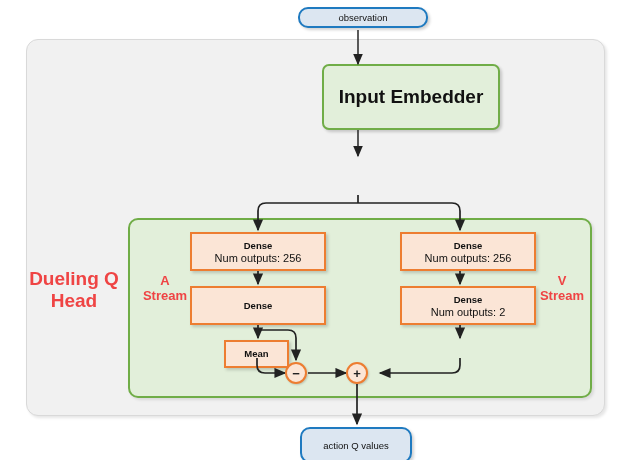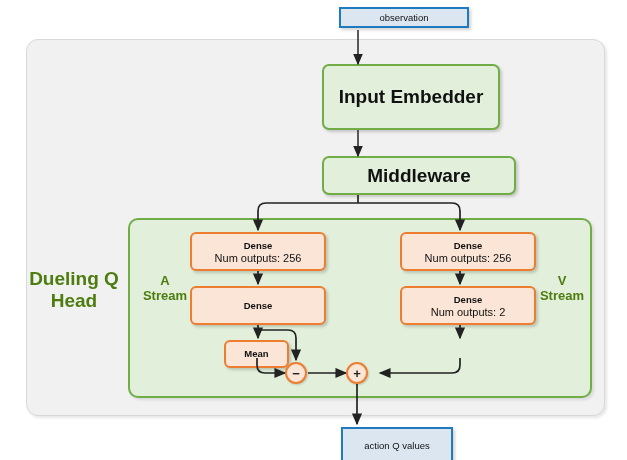--- a/index.html
+++ b/index.html
@@ -58,41 +58,40 @@
     border: 2px solid #70ad47;
     border-radius: 7px;
     font-size: 19px;
     font-weight: bold;
     color: #111111;
     margin-left: 48px;
   }
   .node-orange {
     background: #fbe5d6;
     border: 2px solid #ed7d31;
-    border-radius: 6px;
+    border-radius: 0;
     color: #111111;
   }
   .node-orange .ttl {
     font-size: 9.5px;
     font-weight: bold;
     line-height: 12px;
   }
   .node-orange .sub {
     font-size: 11px;
     font-weight: normal;
     line-height: 12px;
   }
   .node-blue {
     background: #dce6f1;
     border: 2px solid #1f7ac0;
-    border-radius: 0;
+    border-radius: 10px;
     font-size: 9.5px;
     font-weight: normal;
     color: #111111;
-    margin-left: 41px;
   }
 
   
   .op-circle {
     position: absolute;
     width: 22px;
     height: 22px;
     border-radius: 50%;
     background: #fbe5d6;
     border: 2px solid #ed7d31;
@@ -106,21 +105,21 @@
     line-height: 1;
     box-shadow: 1px 1px 2px rgba(0,0,0,0.16);
     z-index: 5;
   }
 
   
   .side-label {
     position: absolute;
     text-align: center;
     font-weight: bold;
-    color: #4d7c0f;
+    color: #ef4444;
     line-height: 1.15;
   }
   #label-dueling {
     left: 22px;
     top: 268px;
     width: 104px;
     font-size: 19px;
   }
   #label-a-stream {
     left: 138px;
@@ -194,23 +193,20 @@
   </svg>
 
   <div class="node node-blue" style="left:298px; top:7px; width:130px; height:21px;">
     <span>observation</span>
   </div>
 
   <div class="node node-green" style="left:274px; top:64px; width:178px; height:66px;">
     <span>Input Embedder</span>
   </div>
 
-  <div class="node node-green" style="left:274px; top:156px; width:194px; height:39px;">
-    <span>Middleware</span>
-  </div>
 
   <div class="node node-orange" style="left:190px; top:232px; width:136px; height:39px;">
     <span class="ttl">Dense</span>
     <span class="sub">Num outputs: 256</span>
   </div>
 
   <div class="node node-orange" style="left:190px; top:286px; width:136px; height:39px;">
     <span class="ttl">Dense</span>
   </div>
 

